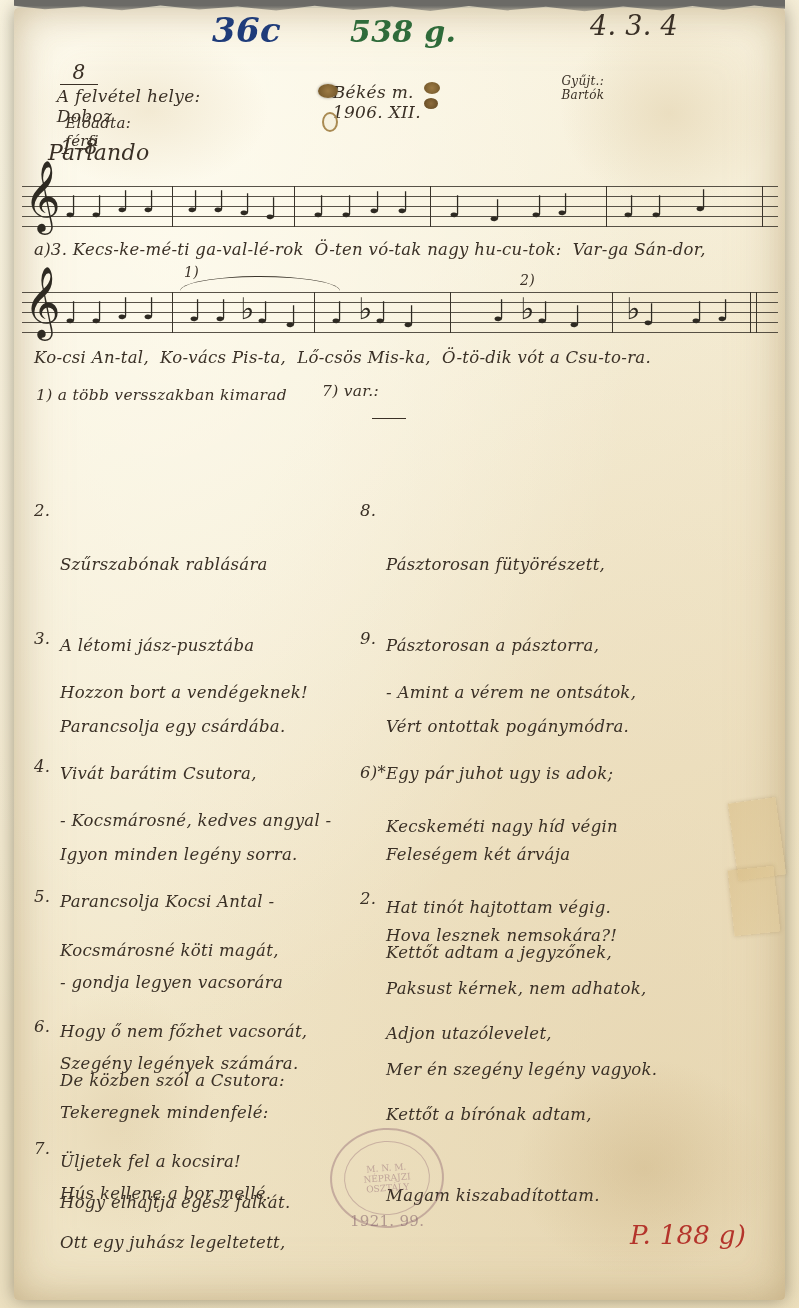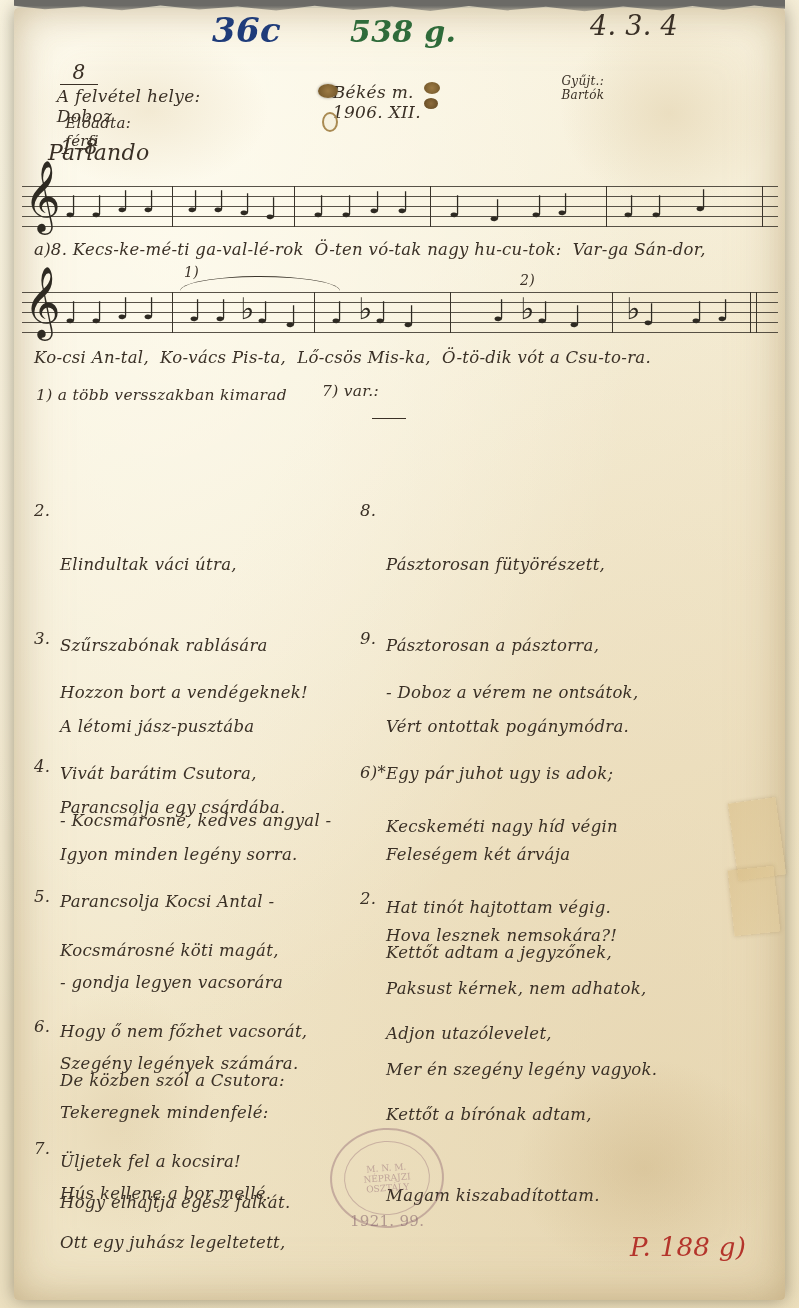--- a/index.html
+++ b/index.html
@@ -55,21 +55,21 @@
   .hw{
     position:absolute;
     font-family:"DejaVu Serif", serif;
     font-style:italic;
     color:#2e2a22;
     white-space:pre;
     letter-spacing:0.3px;
   }
   .ink-blue{color:#1f3c7a;}
   .ink-green{color:#2f6b3a;}
-  .ink-red{color:#b4342b;margin-top:12px;}
+  .ink-red{color:#b4342b;}
   .ink-brown{color:#3a3026;}
 
   
   #frac{left:60px;top:12px;font-size:20px;text-align:center;}
   #frac .num{display:block;border-bottom:1.5px solid #3a3026;padding:0 8px;}
   #frac .den{display:block;padding-top:2px;font-size:21px;}
   #num36{left:212px;top:10px;font-size:34px;font-weight:bold;}
   #num538{left:350px;top:14px;font-size:30px;font-weight:bold;}
   #num434{left:590px;top:10px;font-size:27px;}
 
@@ -205,21 +205,21 @@
     <span class="note" style="left:426px;top:6px;">♩</span>
     <span class="note" style="left:466px;top:10px;">♩</span>
     <span class="note" style="left:508px;top:6px;">♩</span>
     <span class="note" style="left:534px;top:4px;">♩</span>
     <div class="bar" style="left:584px;"></div>
     <span class="note" style="left:600px;top:6px;">♩</span>
     <span class="note" style="left:628px;top:6px;">♩</span>
     <span class="note" style="left:672px;top:0px;">♩</span>
     <div class="bar" style="left:740px;"></div>
   </div>
-  <div class="hw lyric ink-brown" id="lyric1">a)8. Kecs-ke-mé-ti ga-val-lé-rok  Ö-ten vó-tak nagy hu-cu-tok:  Var-ga Sán-dor,</div>
+  <div class="hw lyric ink-brown" id="lyric1">a)3. Kecs-ke-mé-ti ga-val-lé-rok  Ö-ten vó-tak nagy hu-cu-tok:  Var-ga Sán-dor,</div>
 
   <div id="slur1"></div>
   <div class="hw ink-brown" id="mark1">1)</div>
   <div class="hw ink-brown" id="mark2">2)</div>
 
   <div class="staff" id="staff2">
     <div class="ln"></div>
       <div class="ln"></div>
       <div class="ln"></div>
       <div class="ln"></div>
@@ -255,21 +255,20 @@
   </div>
   <div class="hw lyric ink-brown" id="lyric2">Ko-csi An-tal,  Ko-vács Pis-ta,  Lő-csös Mis-ka,  Ö-tö-dik vót a Csu-to-ra.</div>
 
   <div class="hw ink-brown" id="foot1">1) a több versszakban kimarad</div>
   <div class="hw ink-brown" id="foot2">7) var.:</div>
   <div id="foot2box"></div>
 
   <div class="col-left">
     <div class="hw verse ink-brown" style="top:470px;">
       <span class="num">2.</span>
-      <div>Elindultak váci útra,</div>
       <div>Szűrszabónak rablására</div>
       <div>A létomi jász-pusztába</div>
       <div>Parancsolja egy csárdába.</div>
     </div>
     <div class="hw verse ink-brown" style="top:598px;">
       <span class="num">3.</span>
       <div>Hozzon bort a vendégeknek!</div>
       <div>Vivát barátim Csutora,</div>
       <div>Igyon minden legény sorra.</div>
     </div>
@@ -304,21 +303,21 @@
 
   <div class="col-right">
     <div class="hw verse ink-brown" style="top:470px;">
       <span class="num">8.</span>
       <div>Pásztorosan fütyörészett,</div>
       <div>Pásztorosan a pásztorra,</div>
       <div>Vért ontottak pogánymódra.</div>
     </div>
     <div class="hw verse ink-brown" style="top:598px;">
       <span class="num">9.</span>
-      <div>- Doboz a vérem ne ontsátok,</div>
+      <div>- Amint a vérem ne ontsátok,</div>
       <div>Egy pár juhot ugy is adok;</div>
       <div>Feleségem két árvája</div>
       <div>Hova lesznek nemsokára?!</div>
     </div>
     <div class="hw verse ink-brown" style="top:732px;">
       <span class="num">6)*</span>
       <div>Kecskeméti nagy híd végin</div>
       <div>Hat tinót hajtottam végig.</div>
       <div>Paksust kérnek, nem adhatok,</div>
       <div>Mer én szegény legény vagyok.</div>

